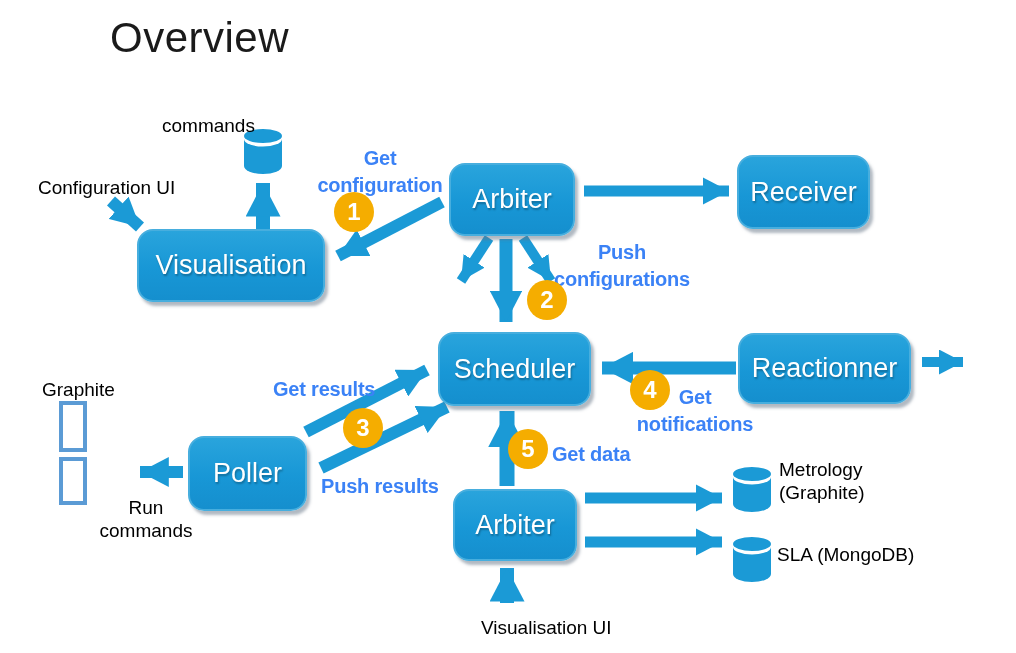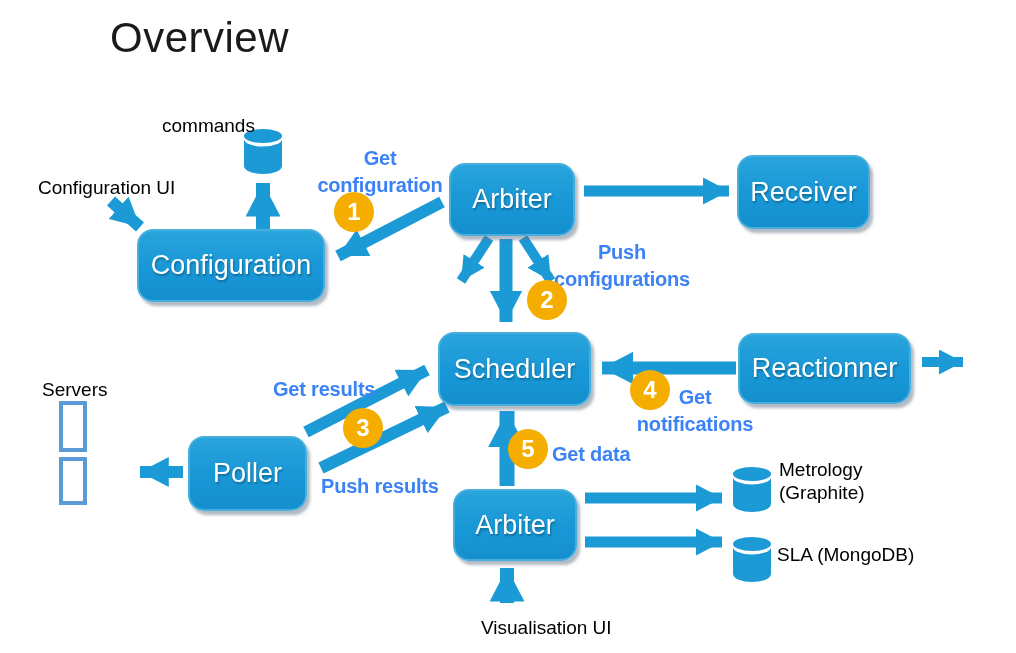--- a/index.html
+++ b/index.html
@@ -65,21 +65,21 @@
       <line x1="922" y1="362" x2="963" y2="362" stroke-width="10" marker-end="url(#ah)"></line>
       <line x1="507" y1="486" x2="507" y2="411" stroke-width="15" marker-end="url(#ah)"></line>
       <line x1="183" y1="472" x2="140" y2="472" stroke-width="12" marker-end="url(#ah)"></line>
       <line x1="585" y1="498" x2="722" y2="498" stroke-width="11" marker-end="url(#ah)"></line>
       <line x1="585" y1="542" x2="722" y2="542" stroke-width="11" marker-end="url(#ah)"></line>
       <line x1="507" y1="603" x2="507" y2="568" stroke-width="14" marker-end="url(#ah)"></line>
     </g>
   </svg>
 
   <div class="node" style="left:137px;top:229px;width:188px;height:73px;">
-    <span>Configuration</span>
+    <span>Visualisation</span>
   </div>
   <div class="node" style="left:449px;top:163px;width:126px;height:73px;">
     <span>Arbiter</span>
   </div>
   <div class="node" style="left:737px;top:155px;width:133px;height:74px;">
     <span>Receiver</span>
   </div>
   <div class="node" style="left:438px;top:332px;width:153px;height:74px;">
     <span>Scheduler</span>
   </div>
@@ -107,21 +107,22 @@
     <path d="M2 13 V40 A19 8 0 0 0 40 40 V13 Z" fill="#1b9ad6"></path>
     <ellipse cx="21" cy="13" rx="19" ry="7.5" fill="#ffffff"></ellipse>
     <ellipse cx="21" cy="10" rx="19" ry="7" fill="#1b9ad6"></ellipse>
   </svg>
 
   <div class="server-rect" style="left:59px;top:401px;height:51px;"></div>
   <div class="server-rect" style="left:59px;top:457px;height:48px;"></div>
 
   <div class="blabel" style="left:162px;top:114px;">commands</div>
   <div class="blabel" style="left:38px;top:176px;">Configuration UI</div>
-  <div class="blabel" style="left:42px;top:378px;">Servers</div>
+  <div class="blabel" style="left:42px;top:378px;">Graphite</div>
+  <div class="blabel center" style="left:90px;top:496px;width:112px;">Run commands</div>
   <div class="blabel" style="left:779px;top:458px;width:100px;">Metrology (Graphite)</div>
   <div class="blabel" style="left:777px;top:543px;white-space:nowrap;">SLA (MongoDB)</div>
   <div class="blabel" style="left:481px;top:616px;white-space:nowrap;">Visualisation UI</div>
 
   <div class="olabel center" style="left:316px;top:145px;width:128px;">Get configuration</div>
   <div class="olabel center" style="left:552px;top:239px;width:140px;">Push configurations</div>
   <div class="olabel" style="left:273px;top:376px;white-space:nowrap;">Get results</div>
   <div class="olabel" style="left:321px;top:473px;white-space:nowrap;">Push results</div>
   <div class="olabel center" style="left:628px;top:384px;width:134px;">Get notifications</div>
   <div class="olabel" style="left:552px;top:441px;white-space:nowrap;">Get data</div>

